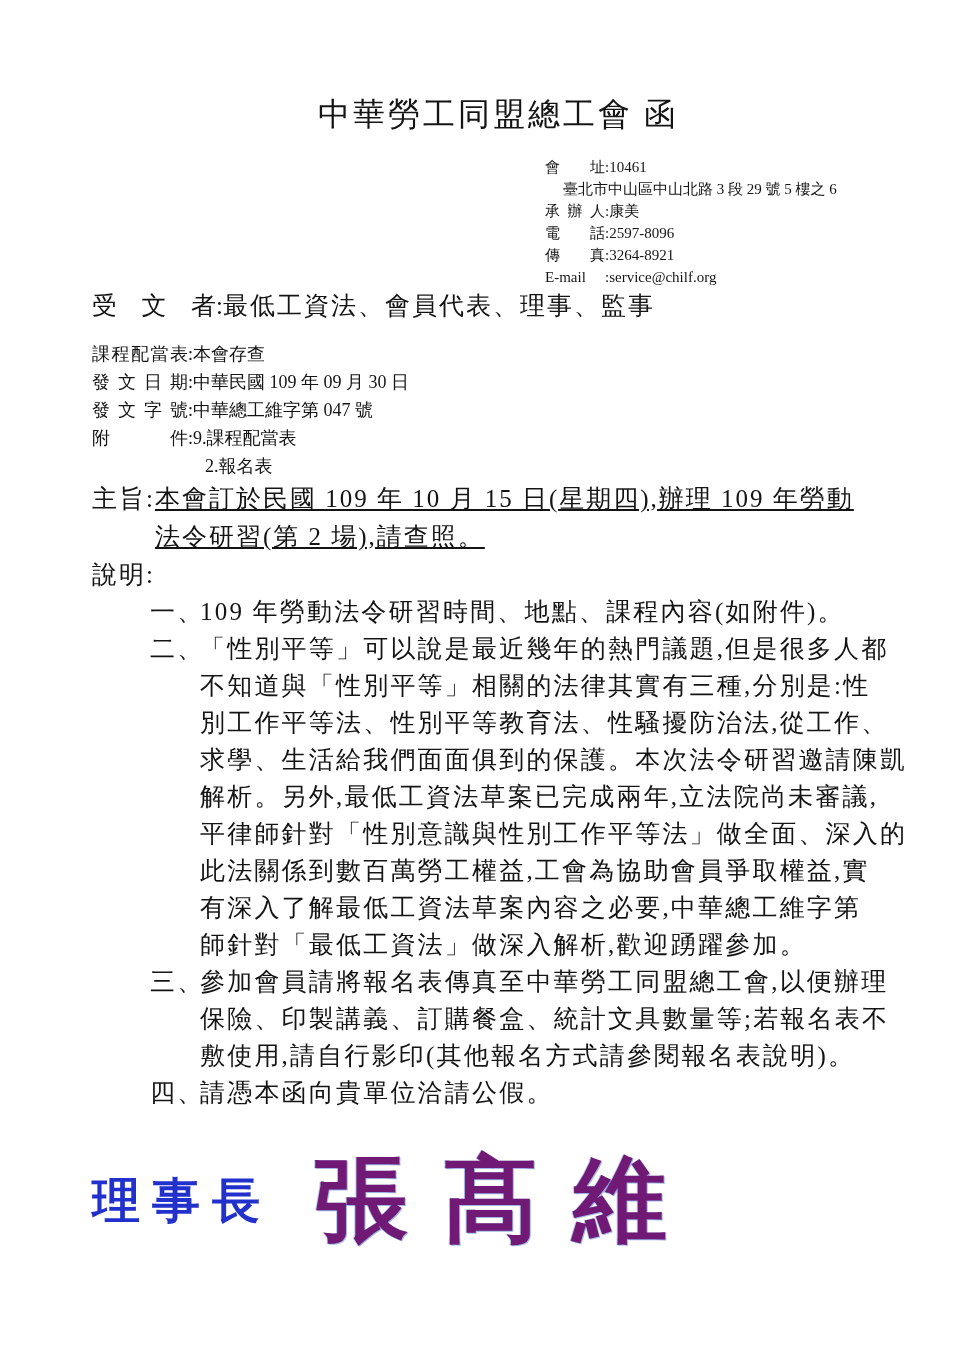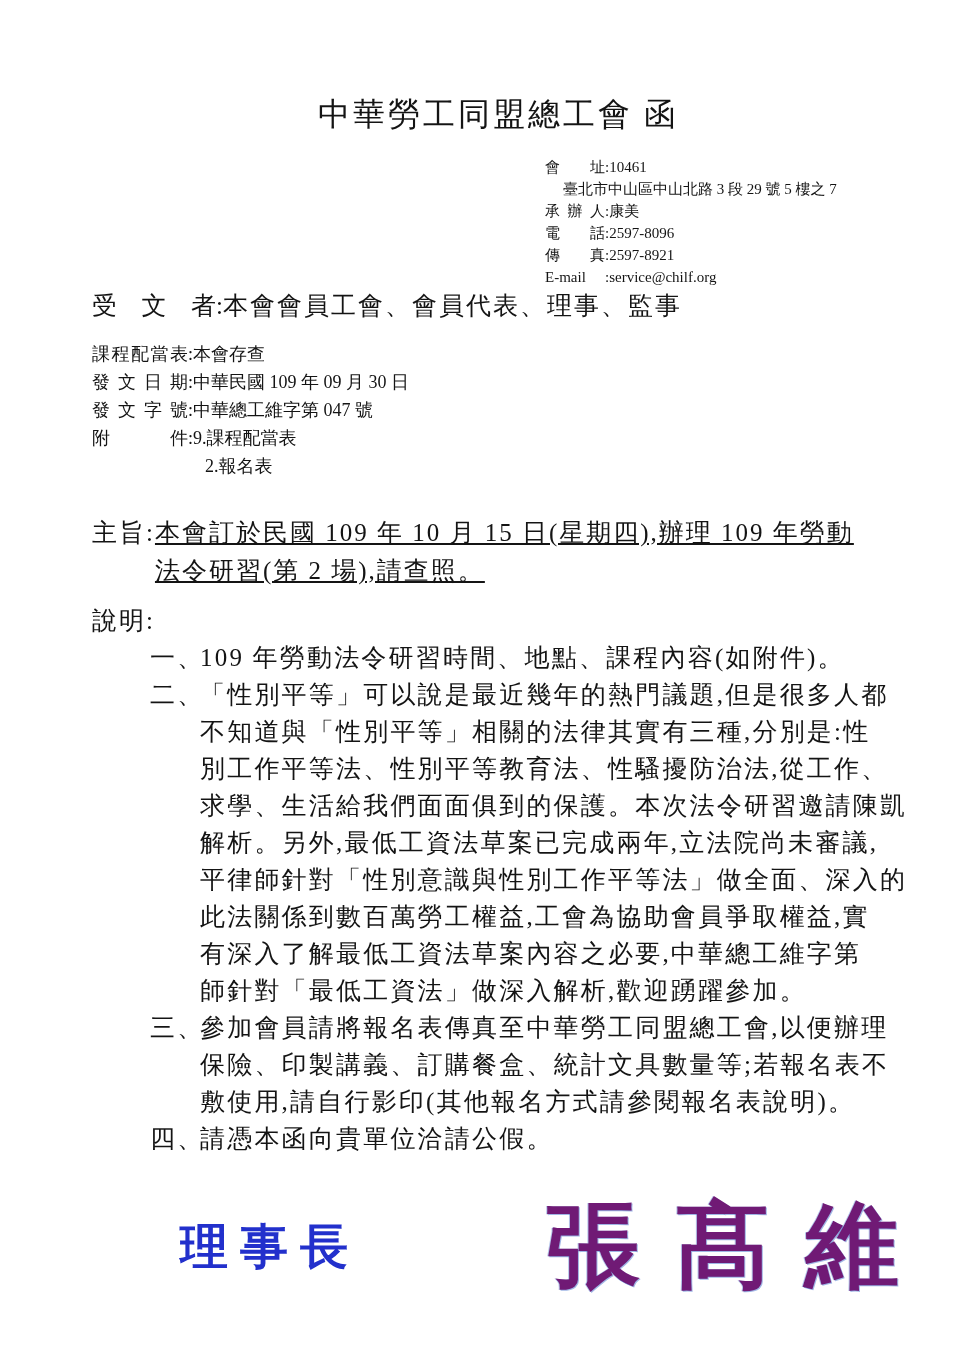--- a/index.html
+++ b/index.html
@@ -65,31 +65,30 @@
   .meta-label {
     display: inline-block;
     width: 96px;
     text-align: justify;
     text-align-last: justify;
     vertical-align: bottom;
   }
   .meta-cont { padding-left: 113px; }
   
   .subject {
-    margin-top: 34px;
     display: flex;
     font-size: 25px;
     line-height: 38px;
     letter-spacing: 2px;
   }
   .subject-label { flex: 0 0 auto; white-space: nowrap; }
   .subject-lines { flex: 1; text-decoration: underline; }
   
   .explain-heading {
-    margin-top: 12px;
+    margin-top: 0;
     font-size: 25px;
     line-height: 37px;
     letter-spacing: 2px;
   }
   .explain-items { }
   .explain-item {
     display: flex;
     font-size: 25px;
     line-height: 37px;
     letter-spacing: 2.2px;
@@ -98,24 +97,22 @@
     flex: 0 0 auto;
     width: 50px;
     margin-left: 58px;   
     white-space: nowrap;
   }
   .item-lines { flex: 1; }
   .body-line { white-space: nowrap; }
   
   .signature {
     margin-top: 26px;
-    margin-left: 88px;   
     display: flex;
     align-items: center;
-    justify-content: space-between;
   }
   .sig-title {
     font-size: 48px;
     font-weight: 700;
     letter-spacing: 12px;
     white-space: pre;
   }
   .sig-name {
     margin-left: 42px;
     font-size: 94px;
@@ -130,38 +127,38 @@
 
 <div class="page">
 
   <div class="title">中華勞工同盟總工會 函</div>
 
   <div class="info">
     <div class="info-row">
       <span class="info-label">會址</span><span class="colon">:</span><span>10461</span>
     </div>
     <div class="info-row info-cont">
-      <span>臺北市中山區中山北路 3 段 29 號 5 樓之 7</span>
+      <span>臺北市中山區中山北路 3 段 29 號 5 樓之 6</span>
     </div>
     <div class="info-row">
       <span class="info-label">承辦人</span><span class="colon">:</span><span>康美</span>
     </div>
     <div class="info-row">
       <span class="info-label">電話</span><span class="colon">:</span><span>2597-8096</span>
     </div>
     <div class="info-row">
-      <span class="info-label">傳真</span><span class="colon">:</span><span>2597-8921</span>
+      <span class="info-label">傳真</span><span class="colon">:</span><span>3264-8921</span>
     </div>
     <div class="info-row">
       <span class="info-label">E-mail</span><span class="colon">:</span><span>service@chilf.org</span>
     </div>
   </div>
 
   <div class="recipient">
-    <span class="recipient-label">受文者</span><span class="colon">:</span><span class="recipient-value">本會會員工會、會員代表、理事、監事</span>
+    <span class="recipient-label">受文者</span><span class="colon">:</span><span class="recipient-value">最低工資法、會員代表、理事、監事</span>
   </div>
 
   <div class="meta">
     <div class="meta-row">
       <span class="meta-label">課程配當表</span><span class="colon">:</span><span>本會存查</span>
     </div>
     <div class="meta-row">
       <span class="meta-label">發文日期</span><span class="colon">:</span><span>中華民國 109 年 09 月 30 日</span>
     </div>
     <div class="meta-row">

